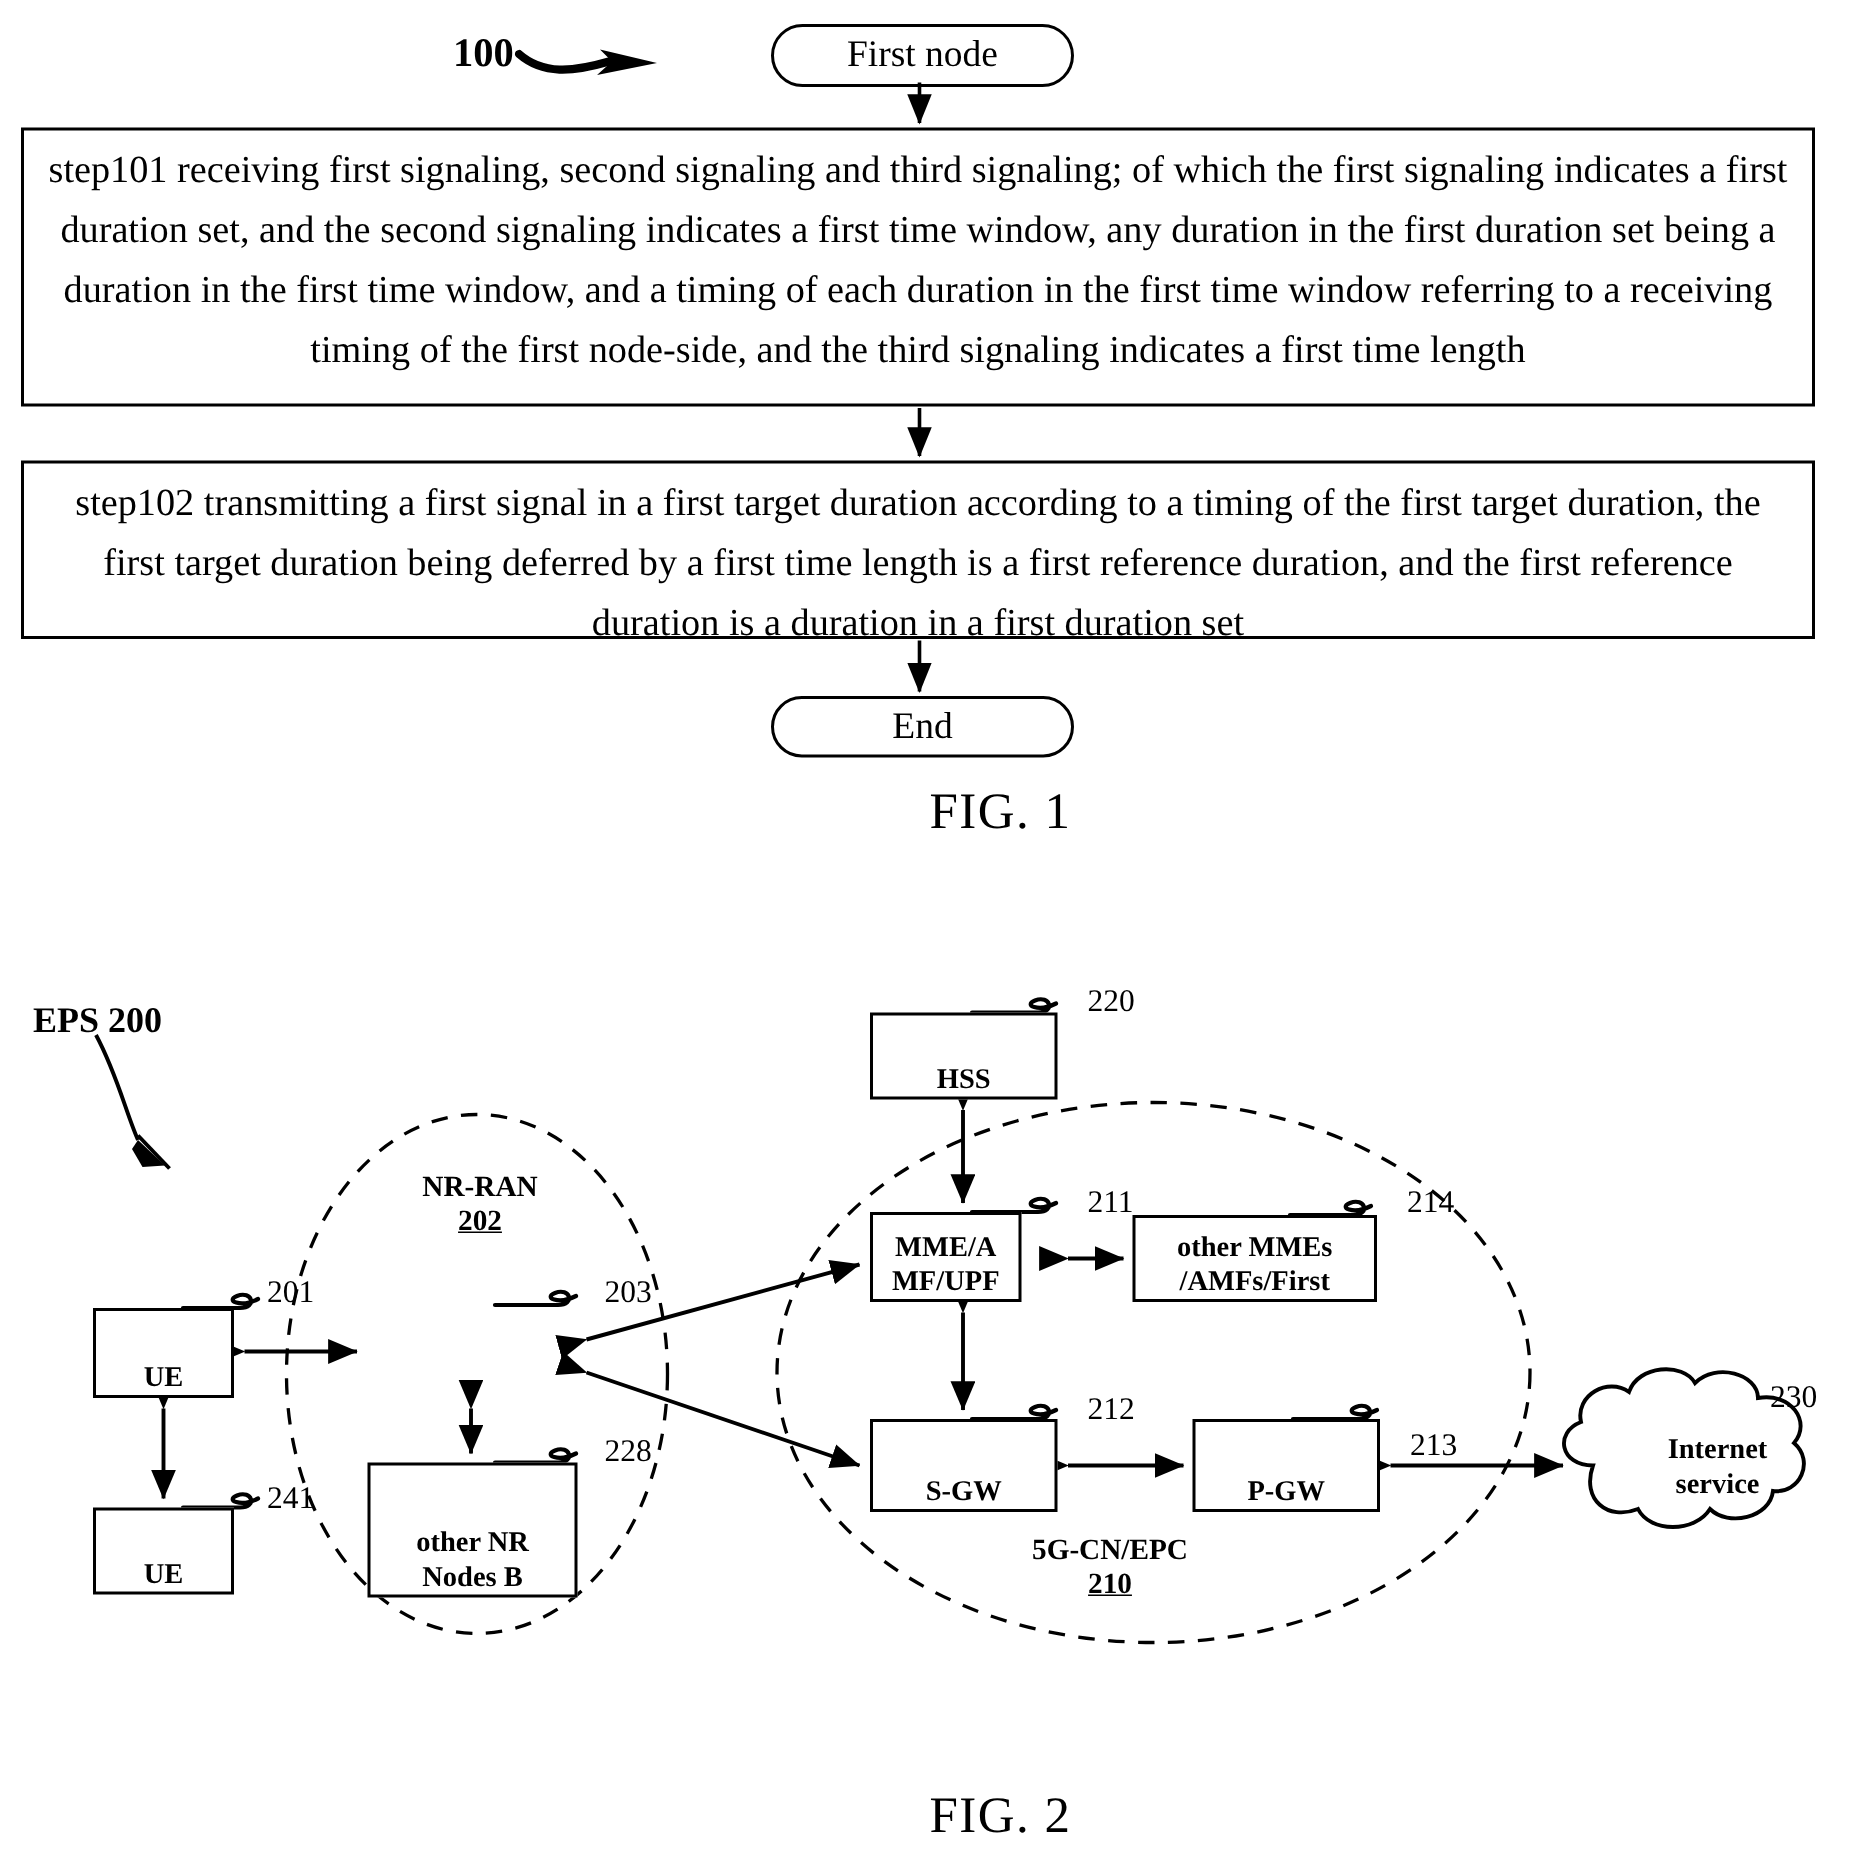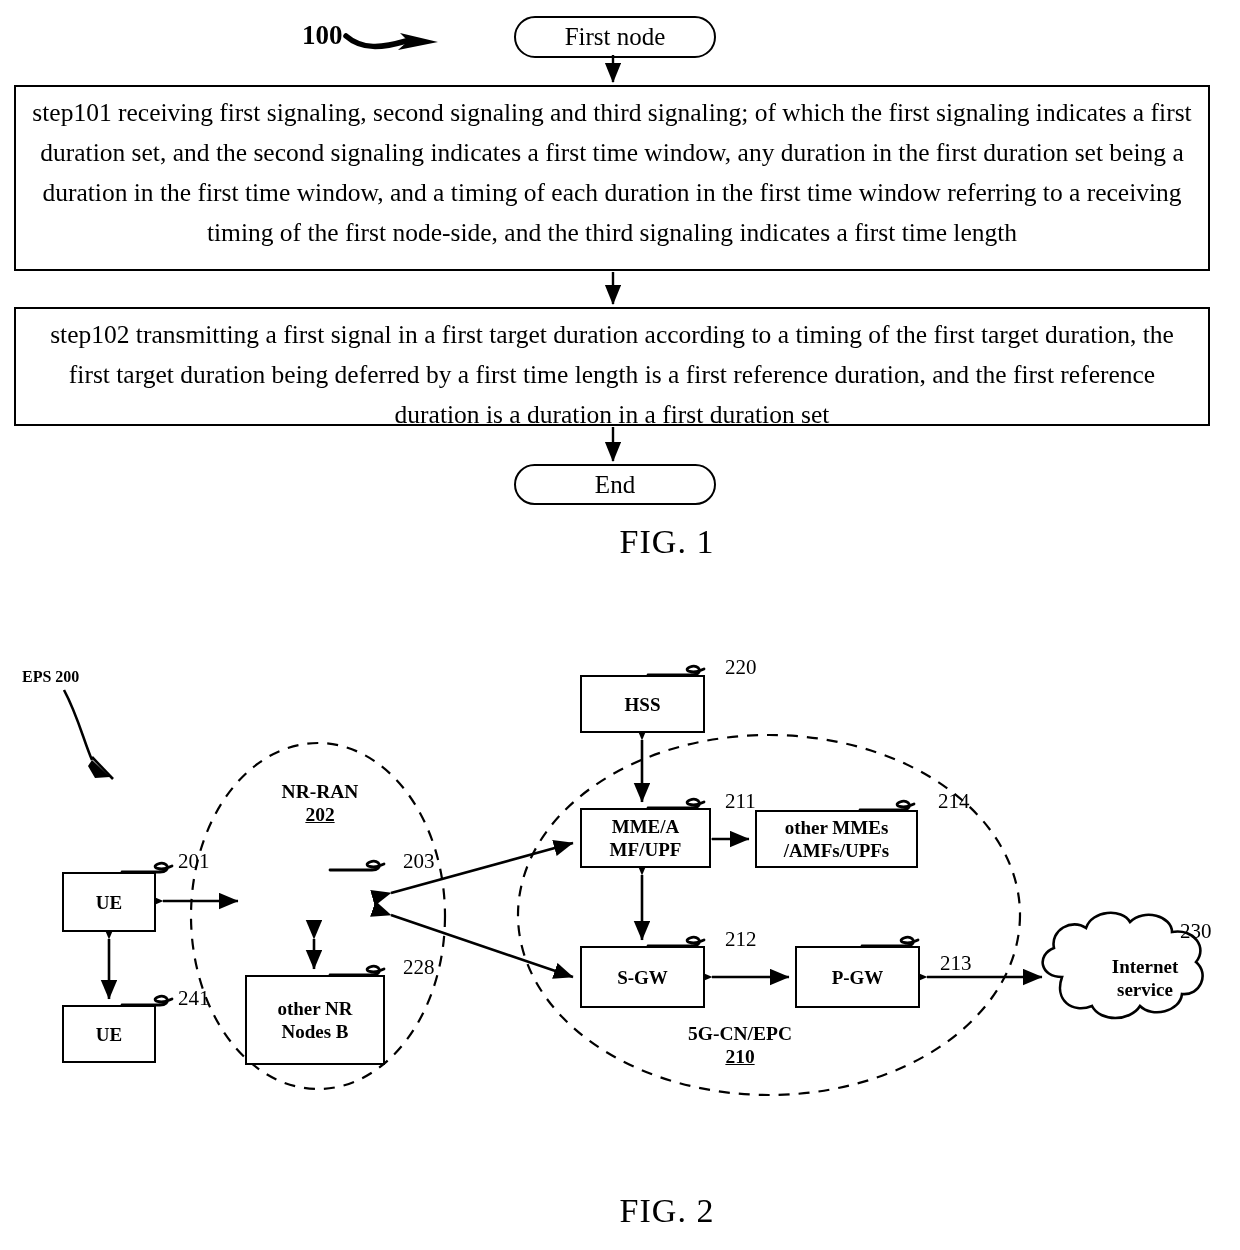--- a/index.html
+++ b/index.html
@@ -70,21 +70,21 @@
 
   
   .n-box {
     position: absolute;
     border: 2px solid #000;
     background: #fff;
     box-sizing: border-box;
     display: flex;
     flex-direction: column;
     align-items: center;
-    justify-content: center;
+    justify-content: flex-end;
     font-weight: bold;
     font-size: 19px;
     line-height: 23px;
     text-align: center;
     font-family: "Liberation Serif", "DejaVu Serif", serif;
     z-index: 3;
   }
   .ref-num {
     position: absolute;
     font-size: 21px;
@@ -97,21 +97,21 @@
     font-weight: bold;
     font-size: 19.5px;
     line-height: 23px;
     font-family: "Liberation Serif", "DejaVu Serif", serif;
     z-index: 4;
   }
   .grp-label .und { text-decoration: underline; }
   .eps-label {
     position: absolute;
     font-weight: bold;
-    font-size: 16px;
+    font-size: 24px;
     font-family: "Liberation Serif", "DejaVu Serif", serif;
   }
   .cloud-label {
     position: absolute;
     text-align: center;
     font-weight: bold;
     font-size: 19px;
     line-height: 23px;
     z-index: 4;
     font-family: "Liberation Serif", "DejaVu Serif", serif;
@@ -162,29 +162,29 @@
     <span>other NR</span>
     <span>Nodes B</span>
   </div>
   <div class="ref-num" style="left:403px; top:955px;">228</div>
 
   <div class="n-box" style="left:580px; top:675px; width:125px; height:58px;">
     <span>HSS</span>
   </div>
   <div class="ref-num" style="left:725px; top:655px;">220</div>
 
-  <div class="n-box" style="left:580px; top:808px; width:131px; height:60px;">
+  <div class="n-box" style="left:580px; top:808px; width:101px; height:60px;">
     <span>MME/A</span>
     <span>MF/UPF</span>
   </div>
   <div class="ref-num" style="left:725px; top:789px;">211</div>
 
   <div class="n-box" style="left:755px; top:810px; width:163px; height:58px;">
     <span>other MMEs</span>
-    <span>/AMFs/UPFs</span>
+    <span>/AMFs/First</span>
   </div>
   <div class="ref-num" style="left:938px; top:789px;">214</div>
 
   <div class="n-box" style="left:580px; top:946px; width:125px; height:62px;">
     <span>S-GW</span>
   </div>
   <div class="ref-num" style="left:725px; top:927px;">212</div>
 
   <div class="n-box" style="left:795px; top:946px; width:125px; height:62px;">
     <span>P-GW</span>

